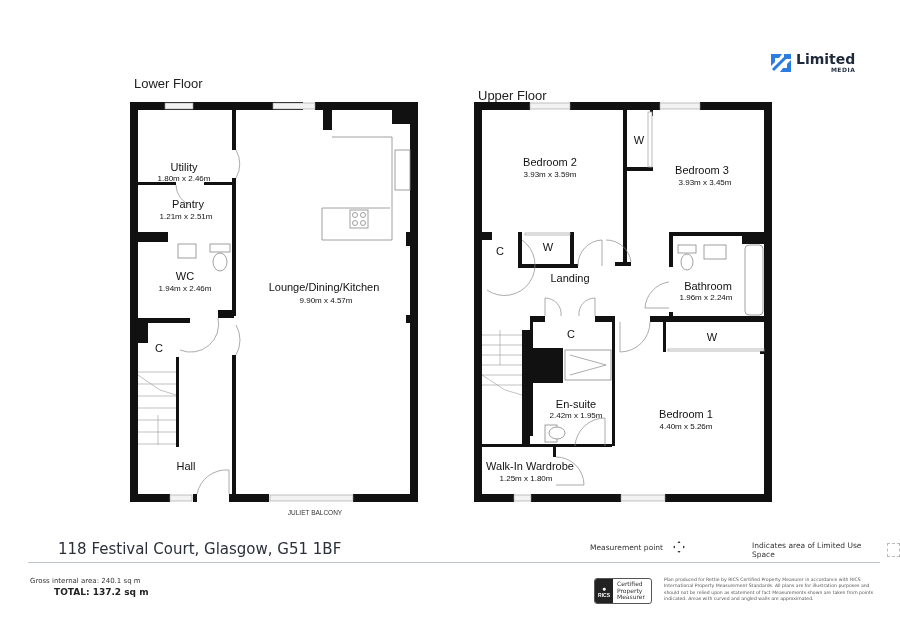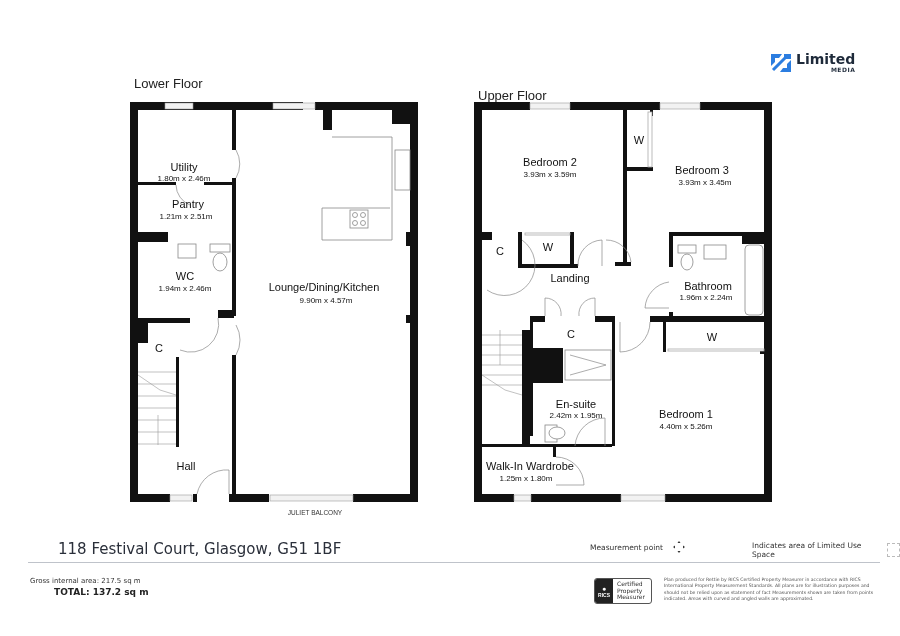--- a/index.html
+++ b/index.html
@@ -234,21 +234,21 @@
   </svg>
 </div>
 
 <div class="abs legend-lus">
   <span>Indicates area of  Limited Use Space</span>
   <div class="lus-box"></div>
 </div>
 
 <div class="abs divider"></div>
 
-<div class="abs gia">Gross internal area: 217.5 sq m</div>
+<div class="abs gia">Gross internal area: 240.1 sq m</div>
 <div class="abs total">TOTAL: 137.2 sq m</div>
 
 <div class="abs rics">
   <div class="rics-badge">
     <span style="font-size:7px;">●</span>
     <span>RICS</span>
   </div>
   <div class="rics-text">
     <div>Certified</div>
     <div>Property</div>

